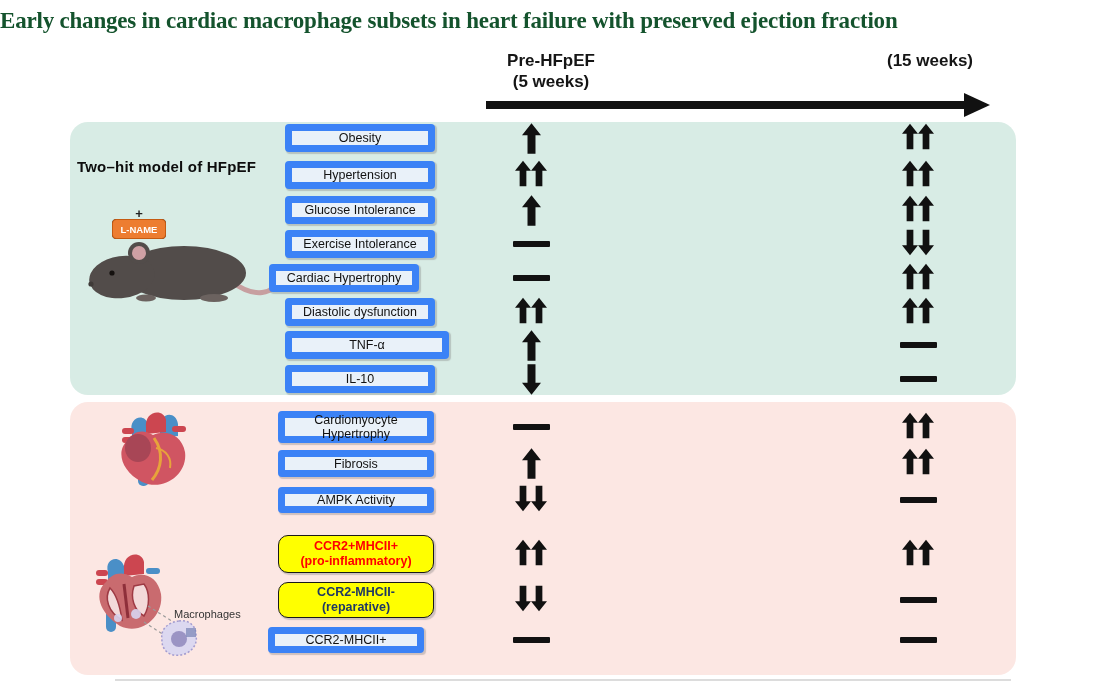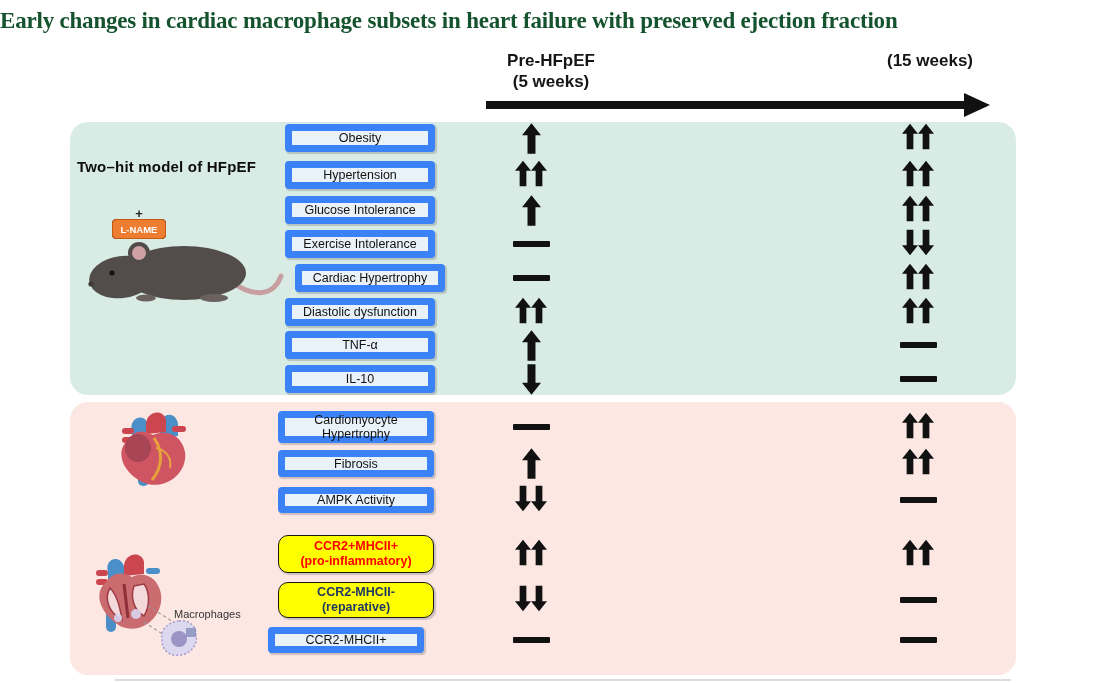--- a/index.html
+++ b/index.html
@@ -197,21 +197,21 @@
         </div>
         <div class="slot post">
           <span class="pair"><svg class="arr" viewBox="0 0 20 32">
               <path d="M10 0 L20 12.5 L14.2 12.5 L14.2 32 L5.8 32 L5.8 12.5 L0 12.5 Z"></path>
             </svg><svg class="arr" viewBox="0 0 20 32">
               <path d="M10 0 L20 12.5 L14.2 12.5 L14.2 32 L5.8 32 L5.8 12.5 L0 12.5 Z"></path>
             </svg></span>
         </div>
       </div>
       <div class="row" style="top: 142px; height: 28px;">
-        <div class="row-box" style="left: 225px; width: 150px;">
+        <div class="row-box" style="left: 199px; width: 150px;">
           <span>Cardiac Hypertrophy</span>
         </div>
         <div class="slot pre">
           <span class="dash"></span>
         </div>
         <div class="slot post">
           <span class="pair"><svg class="arr" viewBox="0 0 20 32">
               <path d="M10 0 L20 12.5 L14.2 12.5 L14.2 32 L5.8 32 L5.8 12.5 L0 12.5 Z"></path>
             </svg><svg class="arr" viewBox="0 0 20 32">
               <path d="M10 0 L20 12.5 L14.2 12.5 L14.2 32 L5.8 32 L5.8 12.5 L0 12.5 Z"></path>
@@ -231,21 +231,21 @@
         </div>
         <div class="slot post">
           <span class="pair"><svg class="arr" viewBox="0 0 20 32">
               <path d="M10 0 L20 12.5 L14.2 12.5 L14.2 32 L5.8 32 L5.8 12.5 L0 12.5 Z"></path>
             </svg><svg class="arr" viewBox="0 0 20 32">
               <path d="M10 0 L20 12.5 L14.2 12.5 L14.2 32 L5.8 32 L5.8 12.5 L0 12.5 Z"></path>
             </svg></span>
         </div>
       </div>
       <div class="row" style="top: 209px; height: 28px;">
-        <div class="row-box" style="left: 215px; width: 150px; justify-content: flex-end;">
+        <div class="row-box" style="left: 215px; width: 164px; justify-content: flex-end;">
           <span>TNF-α</span>
         </div>
         <div class="slot pre">
           <svg class="arr" viewBox="0 0 20 32">
             <path d="M10 0 L20 12.5 L14.2 12.5 L14.2 32 L5.8 32 L5.8 12.5 L0 12.5 Z"></path>
           </svg>
         </div>
         <div class="slot post">
           <span class="dash"></span>
         </div>

